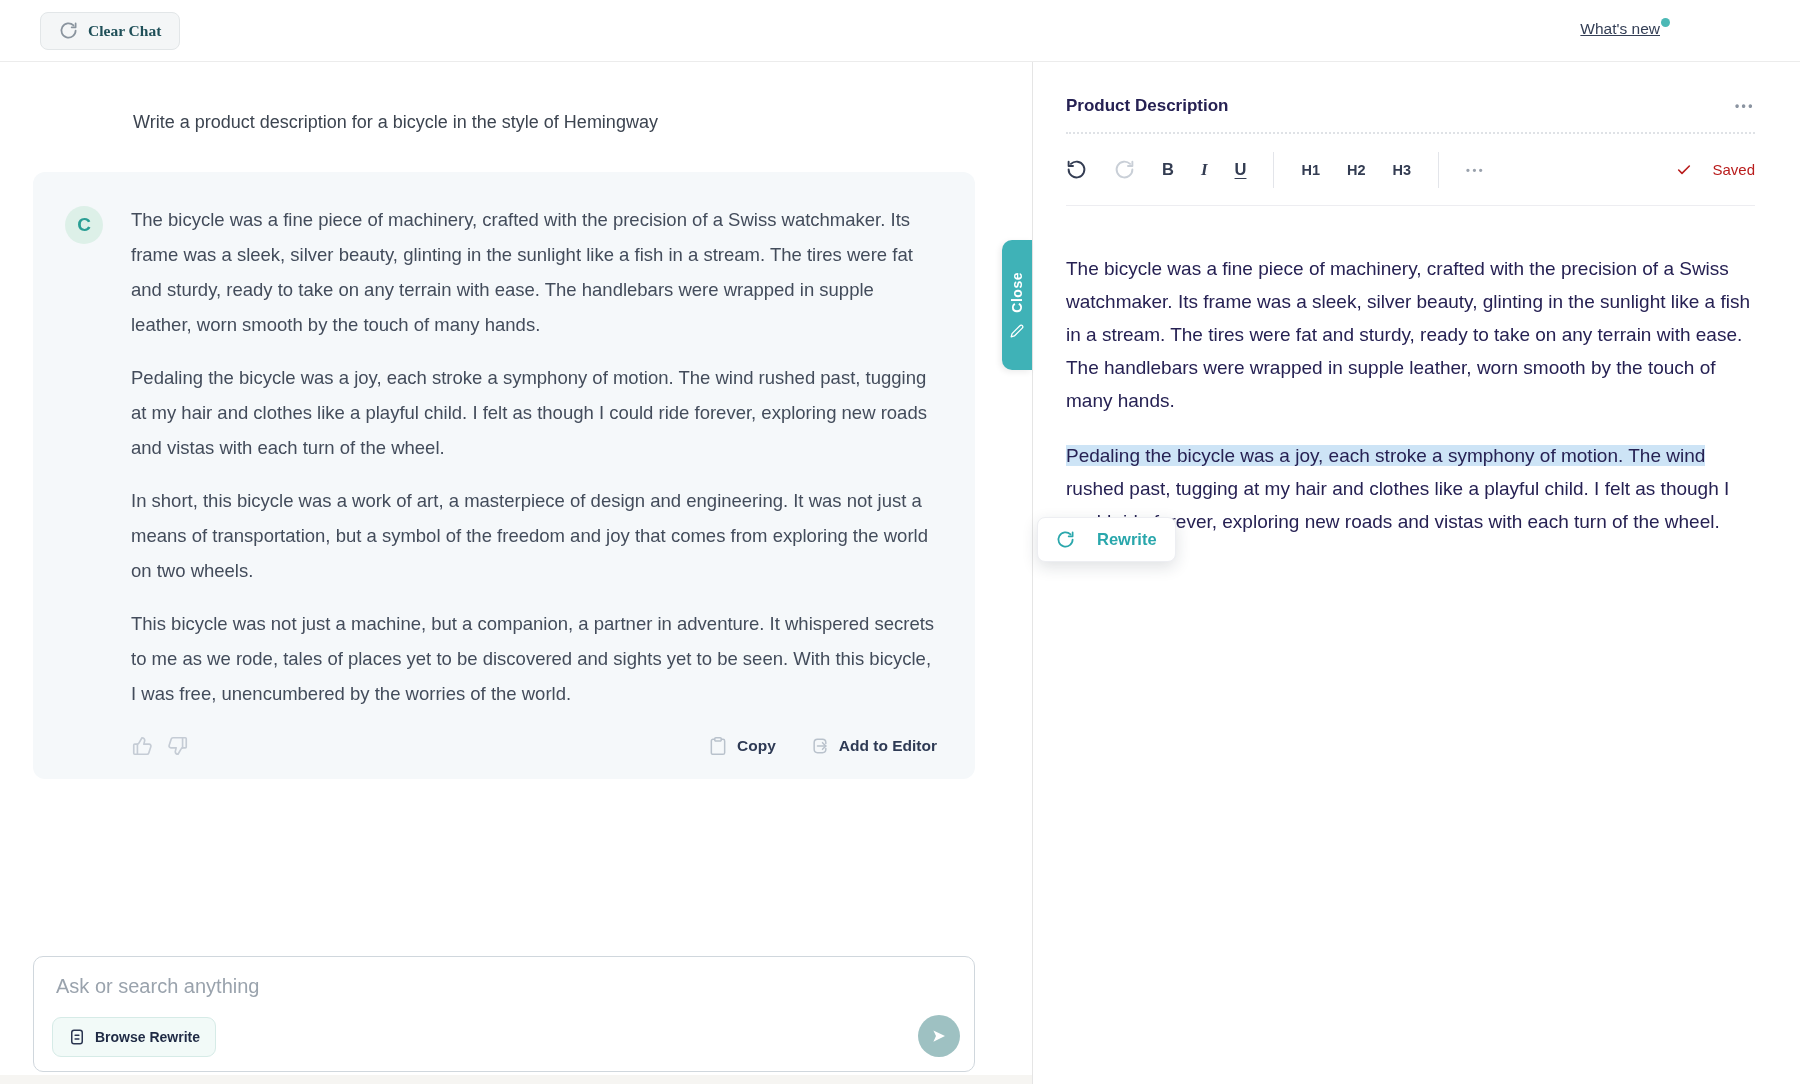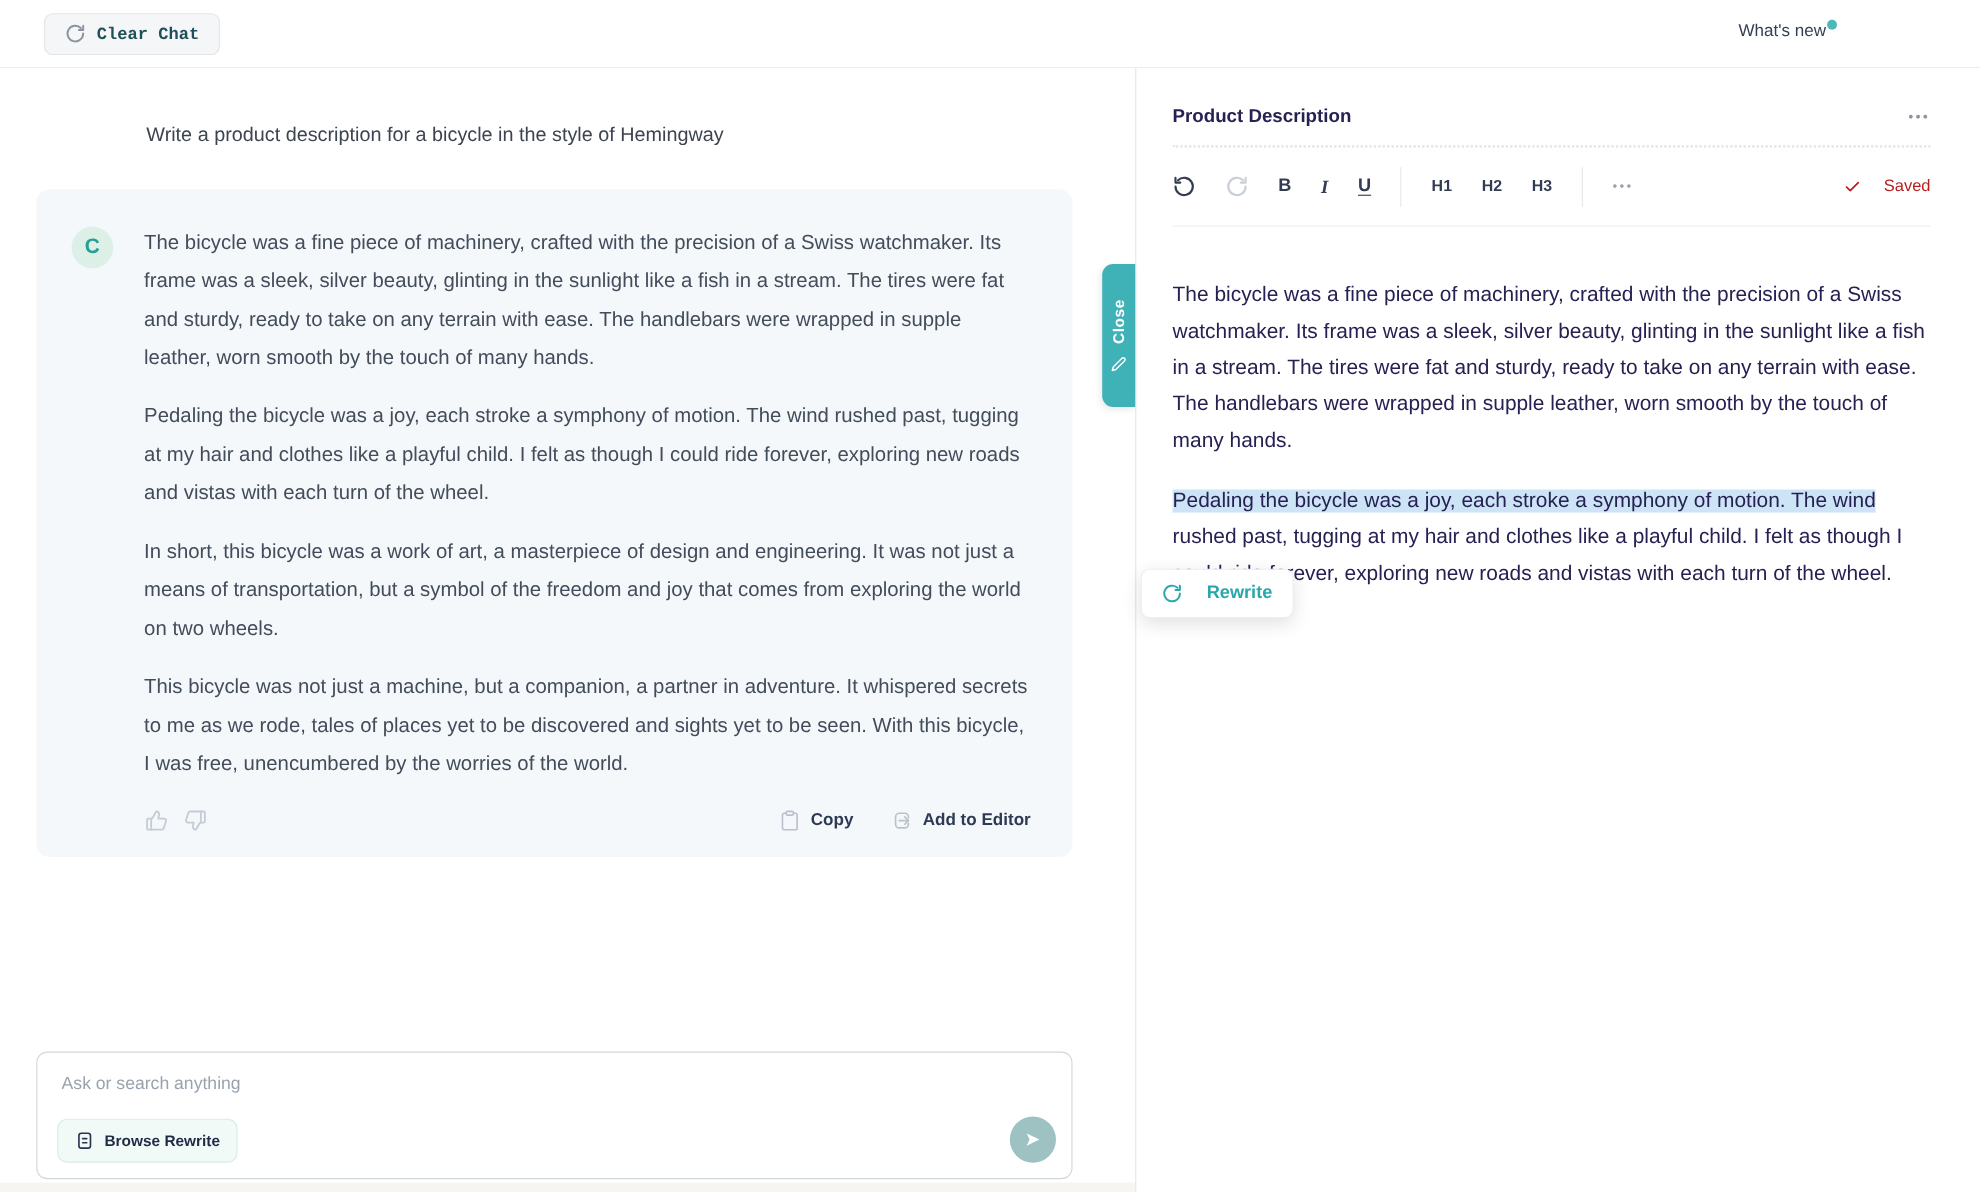--- a/index.html
+++ b/index.html
@@ -10,26 +10,26 @@
   }
   
   .top-header {
     height:62px; display:flex; align-items:center;
     border-bottom:1px solid #ececec; background:#fff; position:relative;
   }
   .clear-chat {
     margin-left:40px; display:flex; align-items:center; gap:10px;
     background:#f4f6f7; border:1px solid #e2e6e8; border-radius:8px;
     height:38px; padding:0 18px; cursor:pointer;
-    font-family:Liberation Mono, monospace; font-size:15.5px; font-weight:700; color:#1f4f58;
+    font-family:Liberation Serif, serif; font-size:15.5px; font-weight:700; color:#1f4f58;
   }
   .clear-chat svg { color:#8a949e; }
   .whats-new {
     position:absolute; right:130px; top:20px; font-size:15.5px; font-weight:500;
-    color:#333e55; cursor:pointer; display:flex; align-items:flex-start;
+    color:#333e55; cursor:pointer; display:flex; align-items:flex-start;text-decoration:underline;
   }
   .notif-dot { width:9px; height:9px; border-radius:50%; background:#4cb9b6; margin:-2px 0 0 1px; }
 
   
   .main { display:flex; height:1022px; }
   .chat-panel { width:1032px; position:relative; background:#fff; }
   .editor-panel { flex:1; position:relative; border-left:1px solid #e5e5e5; background:#fff; padding:0 45px 0 33px; }
 
   
   .user-prompt { margin:48px 0 0 133px; font-size:18px; line-height:24px; color:#3c4450; }
@@ -53,21 +53,21 @@
   }
   .action-btn svg { color:#b9c2cc; }
 
   
   .composer {
     position:absolute; left:33px; bottom:12px; width:942px; height:116px;
     border:1.5px solid #d0d7dd; border-radius:10px; background:#fff;
   }
   .composer-input {
     position:absolute; top:14px; left:22px; right:70px; height:30px; border:none; outline:none;
-    font-family:inherit; font-size:16px; color:#ef4444; background:transparent;
+    font-family:inherit; font-size:20px; color:#ef4444; background:transparent;
   }
   .composer-input::placeholder { color:#9aa3ad; }
   .browse-prompts {
     position:absolute; left:18px; bottom:14px; height:40px; padding:0 15px;
     display:flex; align-items:center; gap:9px; cursor:pointer;
     background:#f2faf8; border:1px solid #d6ebe7; border-radius:9px;
     font-family:inherit; font-size:14px; font-weight:700; color:#1f2a44;
   }
   .browse-prompts svg { color:#2a3550; }
   .send-btn {

